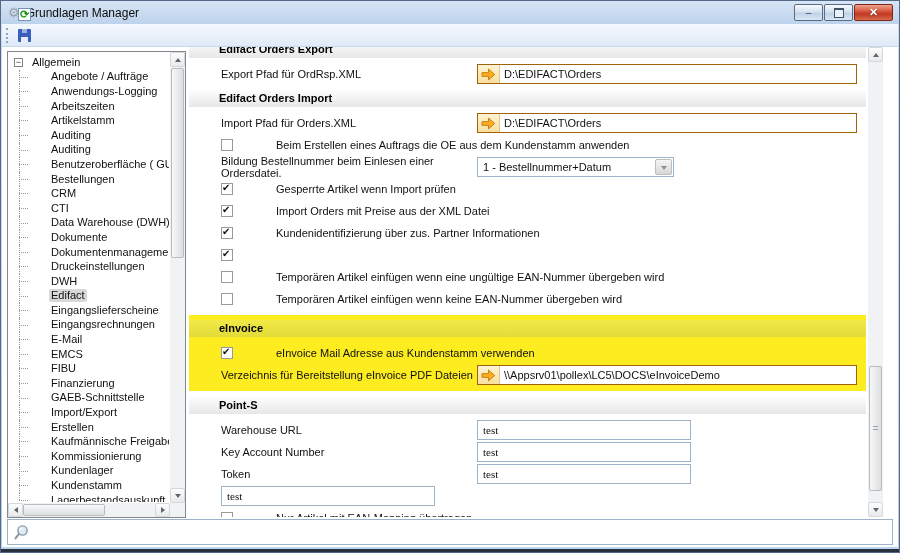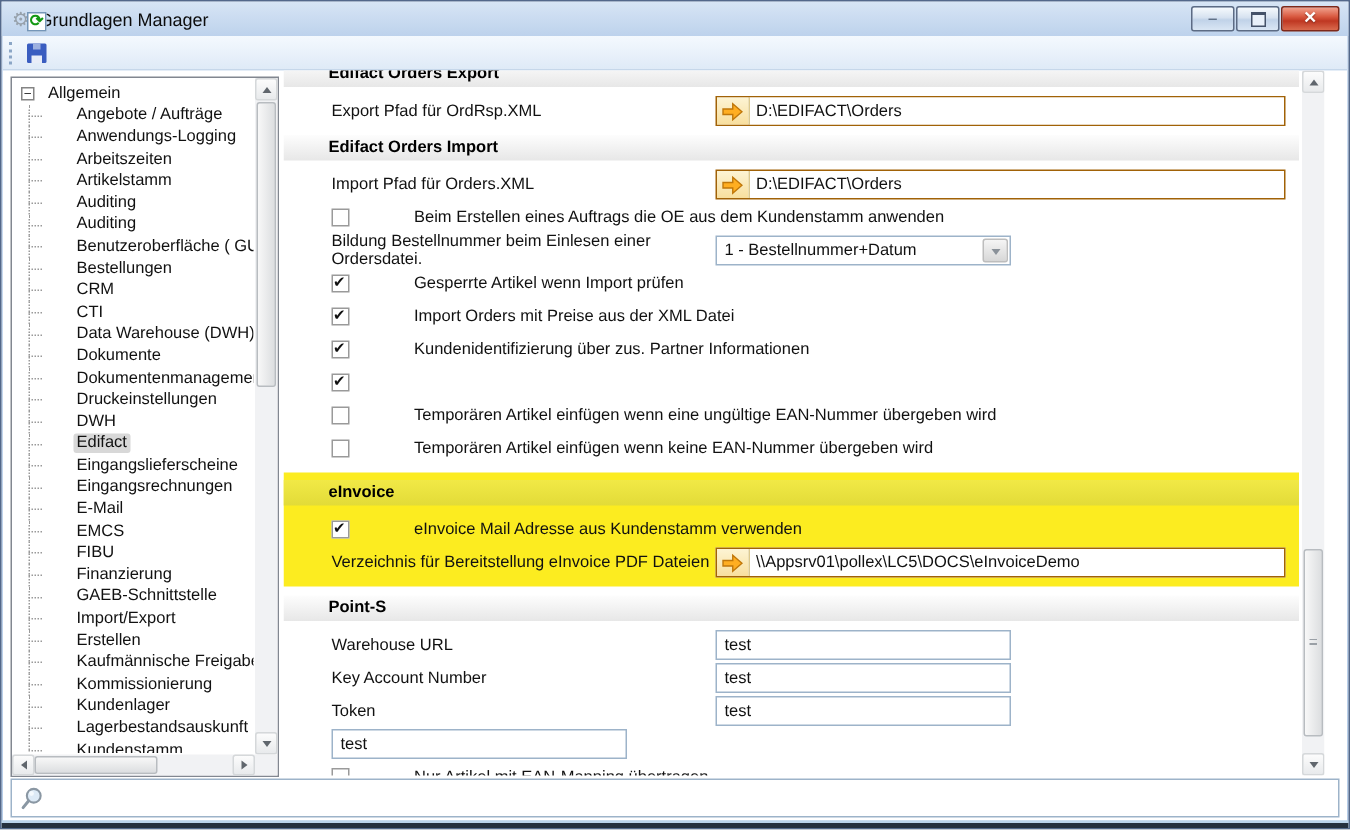--- a/index.html
+++ b/index.html
@@ -74,21 +74,21 @@
   .section.hl{background:#fcec20;padding:5px 0 4px;}
   .section.hl .sec-header{background:linear-gradient(#f1e946,#e2db38);}
 
   .row{display:flex;align-items:center;padding-left:32px;margin-bottom:2px;font-size:11px;color:#111;}
   .frow{height:20px;margin-bottom:2px;}
   .flab{width:256px;flex:0 0 auto;}
   .pgroup{display:flex;align-items:stretch;height:20px;border:1px solid #a16207;background:#fff;}
   .pgroup.wide{width:380px;}
   .abtn{width:22px;border:none;border-right:1px solid #dcc98f;background:linear-gradient(#fdf4d4,#f8df9e);display:flex;align-items:center;justify-content:center;padding:0;}
   .pinput{flex:1;border:none;outline:none;font-size:11px;font-family:"Liberation Sans",sans-serif;padding:0 4px;color:#111;}
-  .tinput{width:197px;height:20px;border:1px solid #9db3c9;font-size:11px;font-family:Liberation Sans, sans-serif;padding:0 5px;color:#111;}
+  .tinput{width:214px;height:20px;border:1px solid #9db3c9;font-size:11px;font-family:Liberation Serif, serif;padding:0 5px;color:#111;}
   .crow{height:20px;gap:35px;}
   .cb{width:12px;height:12px;border:1px solid #9a9a9a;background:#fff;margin-right:8px;position:relative;flex:0 0 auto;}
   .cb.on::after{content:"\2714";position:absolute;left:0;top:-2px;font-size:10px;color:#101010;}
   .select{width:197px;height:20px;border:1px solid #9db3c9;background:#fff;display:flex;align-items:center;}
   .select .val{flex:1;padding-left:5px;}
   .ddbtn{width:17px;height:16px;margin-right:1px;border:1px solid #bdbdbd;border-radius:2px;background:linear-gradient(#f5f5f5,#d7d7d7);display:flex;align-items:center;justify-content:center;}
   .ddbtn::after{content:"";width:0;height:0;border:3px solid transparent;border-top:4px solid #8a9199;margin-top:4px;}
 
   
   .search-box{position:absolute;left:5px;right:5px;bottom:2px;height:26px;border:1px solid #9db3c9;background:#fff;display:flex;align-items:center;padding-left:4px;}
@@ -219,24 +219,24 @@
           <div class="titem child">
             <span class="lab">Kaufmännische Freigabe</span>
           </div>
           <div class="titem child">
             <span class="lab">Kommissionierung</span>
           </div>
           <div class="titem child">
             <span class="lab">Kundenlager</span>
           </div>
           <div class="titem child">
+            <span class="lab">Kundenstamm</span>
+          </div>
+          <div class="titem child">
             <span class="lab">Lagerbestandsauskunft</span>
-          </div>
-          <div class="titem child">
-            <span class="lab">Kundenstamm</span>
           </div>
         </div>
 
       <div class="sb sb-v tree-sb-v">
         <button class="sb-btn" style="top:0;">
             <span class="tri up"></span>
           </button>
         <div class="thumb" style="top:16px;height:190px;"></div>
         <button class="sb-btn" style="bottom:0;">
             <span class="tri down"></span>

